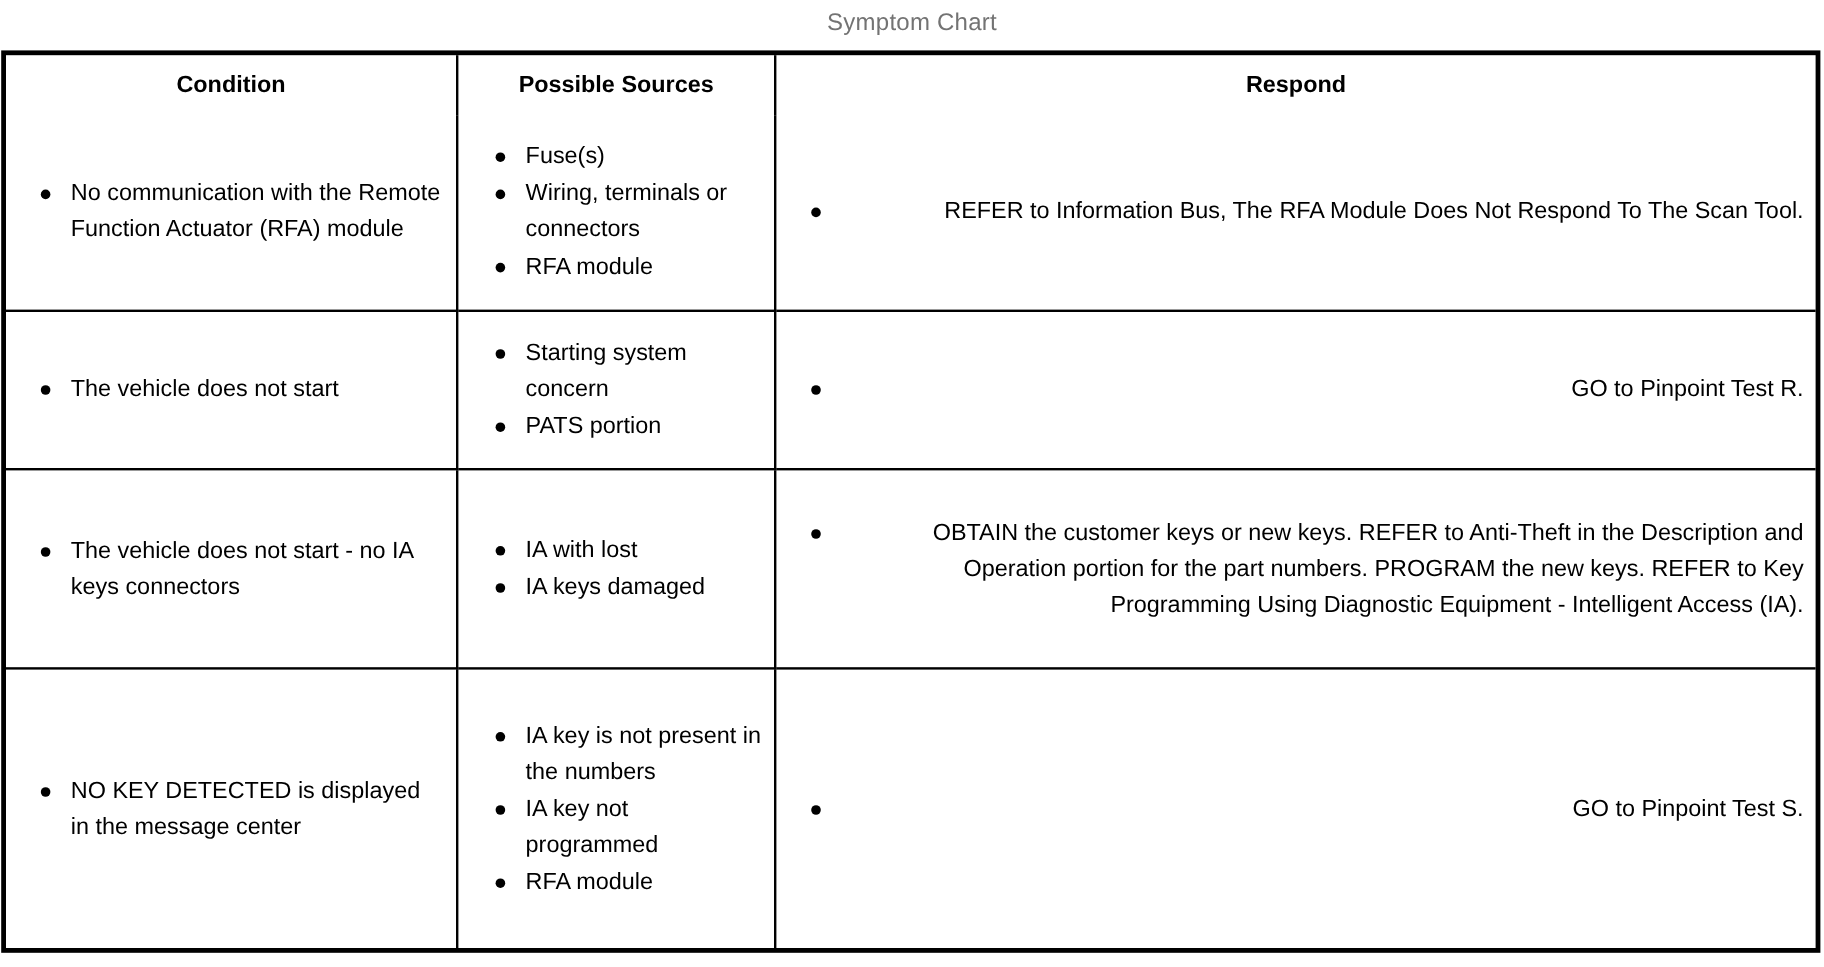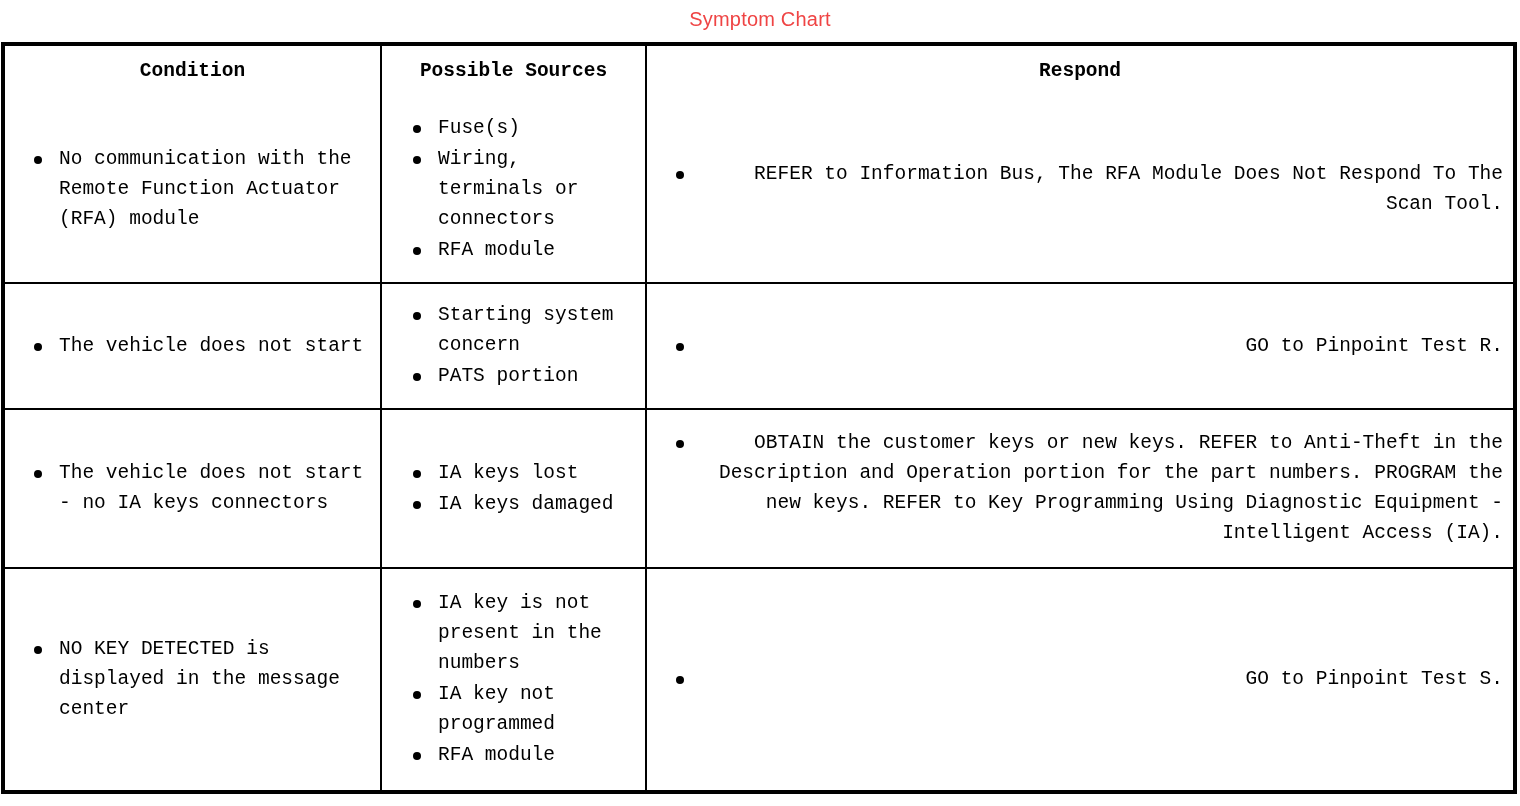--- a/index.html
+++ b/index.html
@@ -21,41 +21,40 @@
     width: 1520px;
     height: 806px;
     box-sizing: border-box;
   }
 
   .chart-title {
     text-align: center;
     font-size: 20px;
     line-height: 24px;
     padding-top: 7px;
-    color: #ef4444;
+    color: #737373;
     font-weight: normal;
     letter-spacing: 0.2px;
   }
 
   .table-wrap {
     position: absolute;
     left: 1px;
     top: 42px;
     width: 1516px;
     height: 752px;
     box-sizing: border-box;
     border: 4px solid #000;
   }
 
   table.symptom-table {
     width: 100%;
     height: 100%;
     border-collapse: collapse;
     table-layout: fixed;
-    font-family: Liberation Mono, monospace;
   }
 
   table.symptom-table td,
   table.symptom-table th {
     border: 2px solid #000;
     vertical-align: middle;
     padding: 0;
   }
   
   table.symptom-table tr > *:first-child { border-left: 0; }
@@ -197,21 +196,21 @@
           <td>
             <div class="cell col-cond-cell">
               <ul class="bullets">
                 <li>The vehicle does not start - no IA keys connectors</li>
               </ul>
             </div>
           </td>
           <td>
             <div class="cell col-src-cell">
               <ul class="bullets">
-                <li>IA keys lost</li>
+                <li>IA with lost</li>
                 <li>IA keys damaged</li>
               </ul>
             </div>
           </td>
           <td>
             <div class="cell col-act-cell">
               <ul class="bullets">
                 <li>OBTAIN the customer keys or new keys. REFER to Anti-Theft in the Description and Operation portion for the part numbers. PROGRAM the new keys. REFER to Key Programming Using Diagnostic Equipment - Intelligent Access (IA).</li>
               </ul>
             </div>

